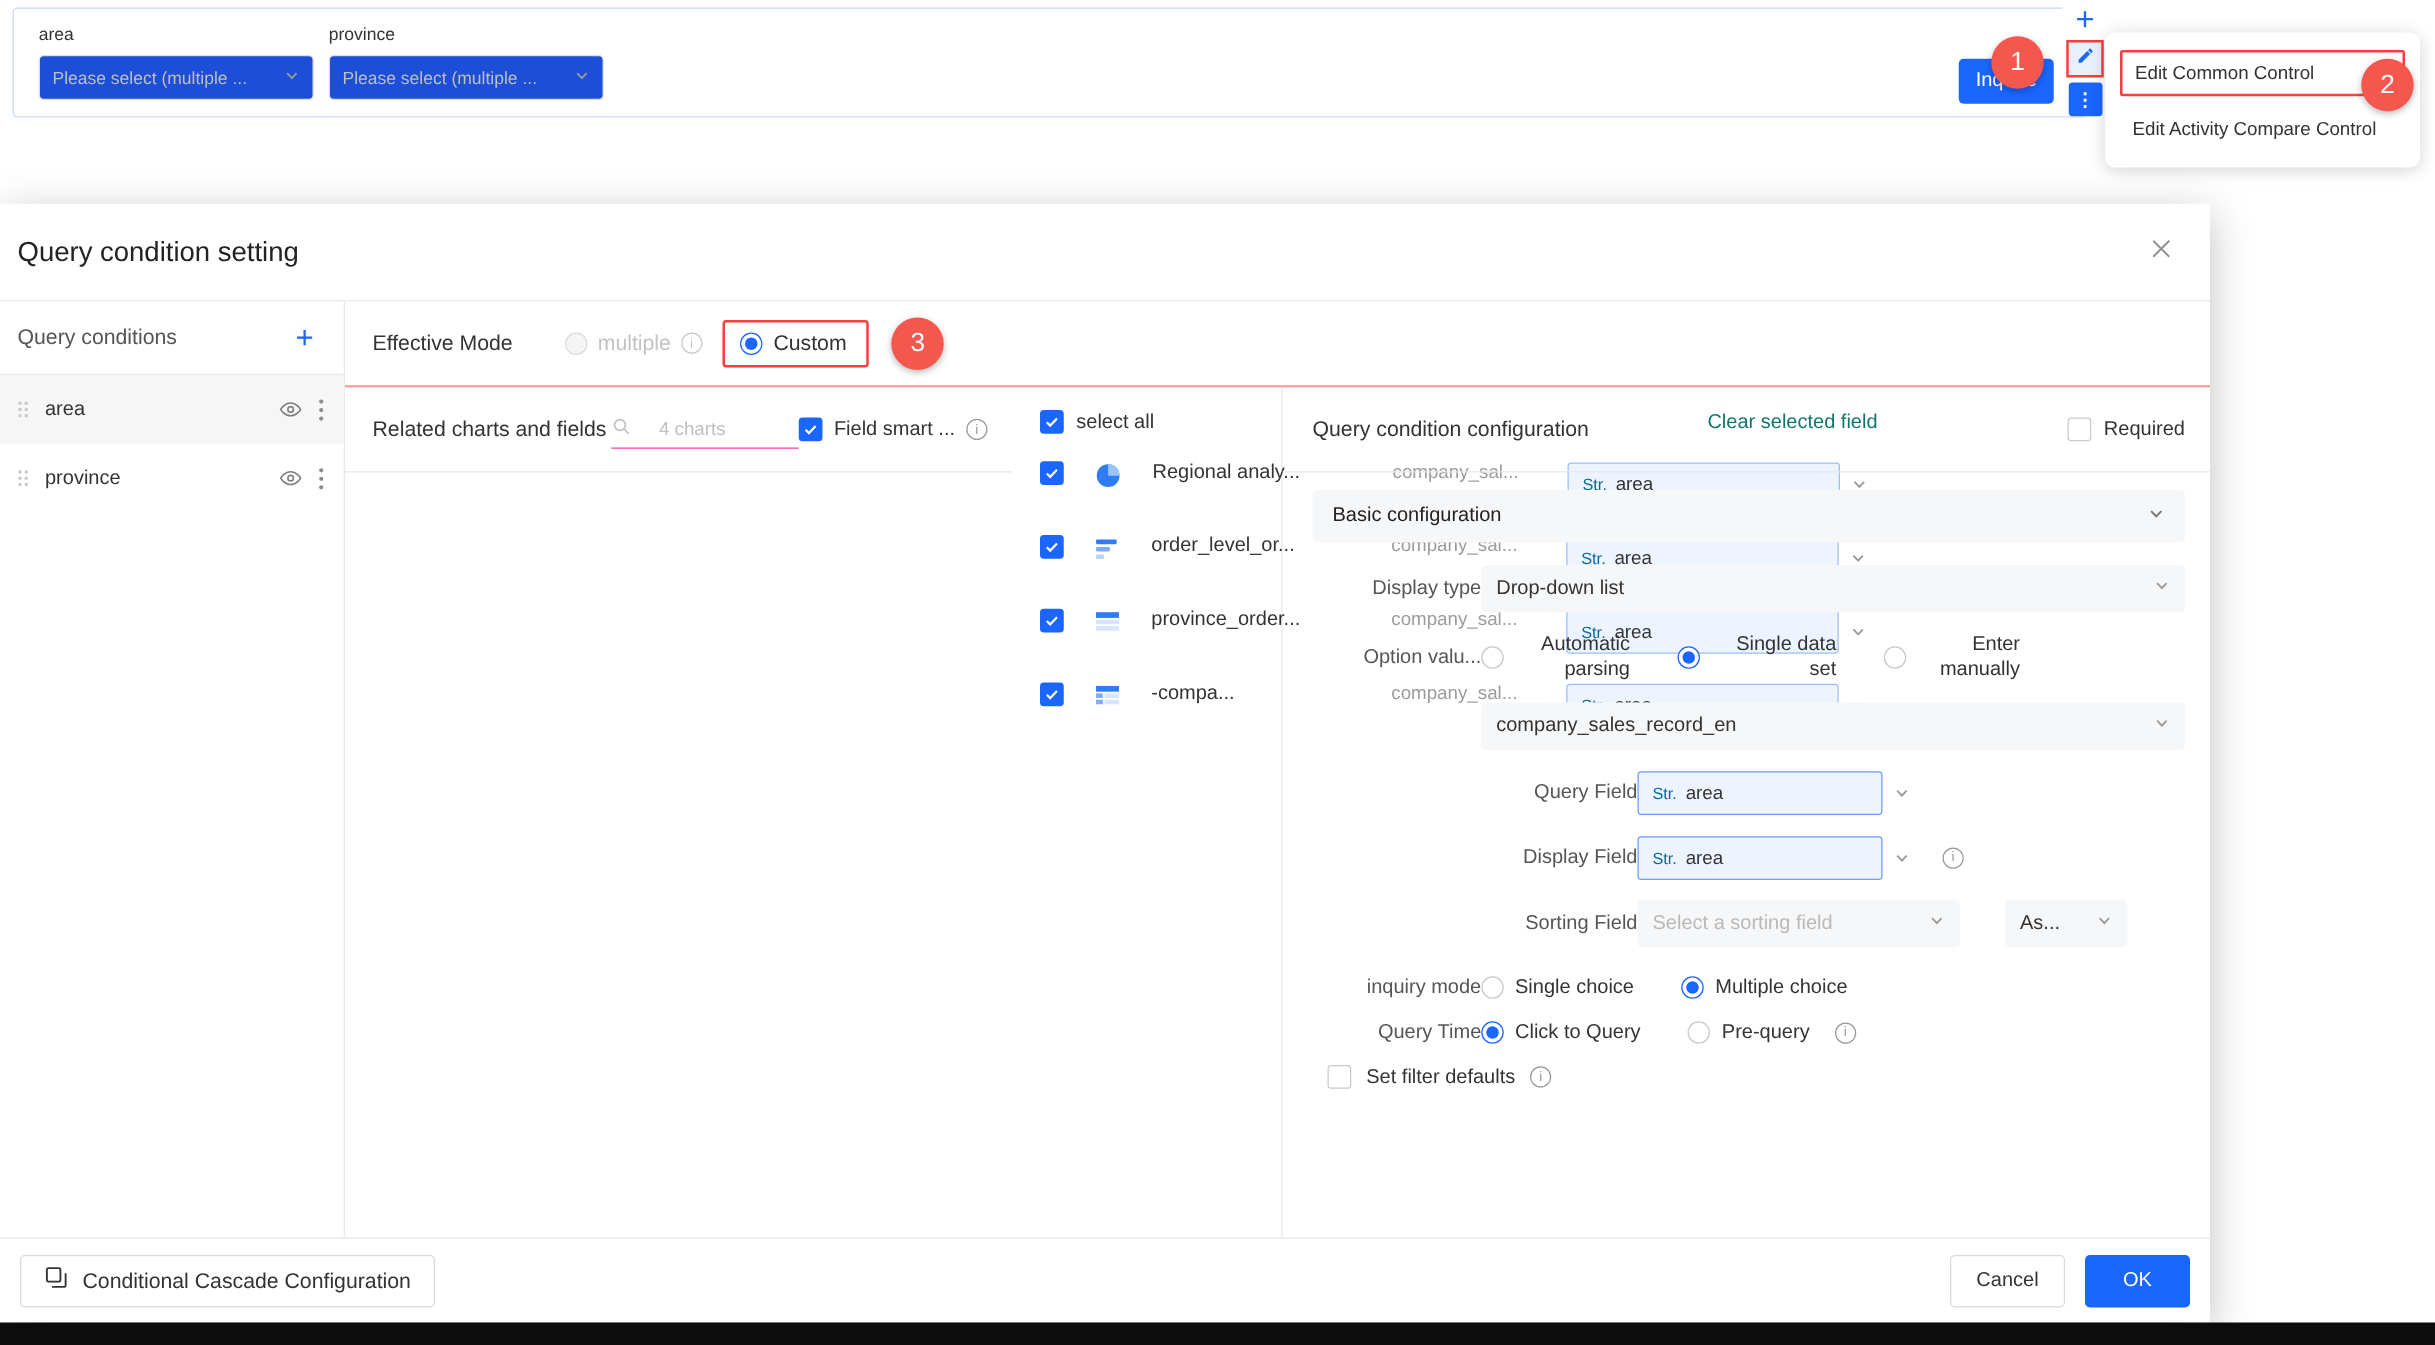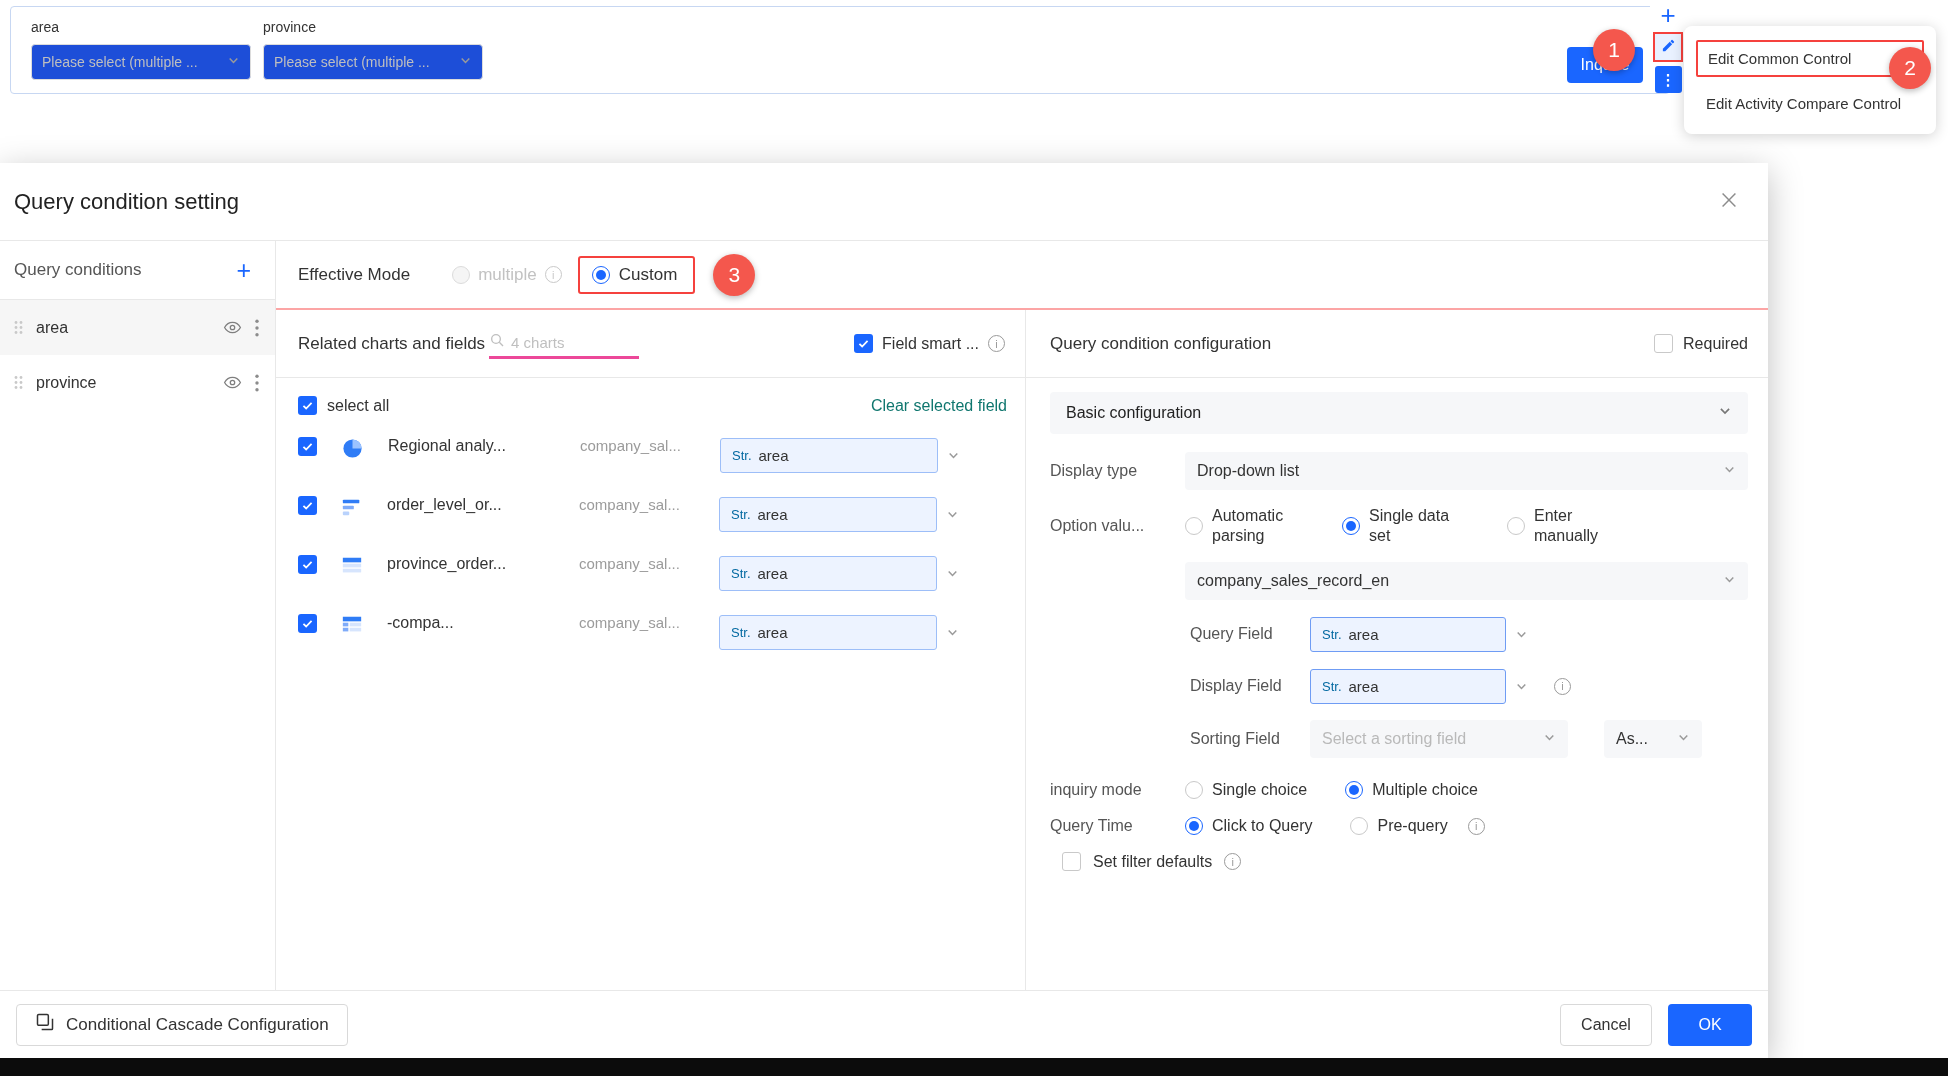--- a/index.html
+++ b/index.html
@@ -67,25 +67,25 @@
   .eff-row { height:69px; border-bottom:2px solid #fca5a5; display:flex; align-items:center;
     padding-left:22px; flex:none; }
   .eff-label { font-size:17px; color:#333; margin-right:42px; }
   .radio-line { display:flex; align-items:center; gap:8px; font-size:17px; }
   .dim { color:#c2c2c2; }
   .redbox { display:inline-flex; align-items:center; gap:9px; border:2px solid #f5413d;
     padding:7px 16px 7px 12px; border-radius:3px; margin-left:16px; font-size:17px; }
   .eff-row .badge.inline { margin-left:18px; }
 
   .panels { flex:1; display:flex; min-height:0; }
-  .middle { width:750px; border-right:1px solid #e8e8e8; flex:none; display:flex; flex-direction:column; }
+  .middle { width:750px; border-right:1px solid #e8e8e8; flex:none; display:flex; }
   .mid-header { height:68px; border-bottom:1px solid #e8e8e8; display:flex; align-items:center;
     padding:0 20px 0 22px; flex:none; }
   .mid-title { font-size:17px; color:#333; margin-right:4px; white-space:nowrap; }
-  .search { display:flex; align-items:center; gap:4px; border-bottom:3px solid #ec4899;
+  .search { display:flex; align-items:center; gap:20px; border-bottom:1px solid #ec4899;
     height:30px; width:150px; flex:none; }
   .search input { border:none; outline:none; width:118px; font-size:15px; color:#333;
     background:transparent; font-family:inherit; }
   .search input::placeholder { color:#bfbfbf; }
   .fieldsmart { margin-left:auto; display:flex; align-items:center; gap:9px; font-size:16px; color:#333; }
 
   .mid-content { padding:18px 18px 0 22px; }
   .selrow { display:flex; align-items:center; gap:10px; margin-bottom:22px; font-size:16px; }
   .clear-link { margin-left:auto; color:#0f766e; font-size:16px; cursor:pointer; }
   .chart-row { display:flex; align-items:flex-start; gap:24px; height:46px; margin-bottom:13px; }
@@ -104,21 +104,21 @@
 
   .rightp { flex:1; display:flex; flex-direction:column; min-width:0; }
   .rp-header { height:68px; border-bottom:1px solid #e8e8e8; display:flex; align-items:center;
     justify-content:space-between; padding:0 20px 0 24px; flex:none; }
   .rp-title { font-size:17px; color:#333; }
   .req { display:flex; align-items:center; gap:10px; font-size:16px; color:#333; }
   .rp-content { padding:14px 20px 0 24px; }
   .basic-bar { height:42px; background:#f6f7f9; border-radius:4px; display:flex; align-items:center;
     justify-content:space-between; padding:0 16px; font-size:16px; color:#222; margin-bottom:18px; cursor:pointer; }
 
-  .form-row { display:flex; align-items:center; margin-bottom:16px; }
+  .form-row { display:flex; align-items:center; margin-bottom:16px;text-align:right; }
   .f-label { width:135px; font-size:16px; color:#555; flex:none; }
   .form-row.sub { margin-left:140px; }
   .f-sublabel { width:120px; font-size:16px; color:#555; flex:none; }
   .gsel { background:#f6f7f9; border-radius:4px; height:38px; display:flex; align-items:center;
     justify-content:space-between; padding:0 12px; font-size:16px; color:#333; cursor:pointer; }
   .gsel.grow { flex:1; }
   .gsel .ph { color:#b9b9b9; }
   .spacer { width:135px; flex:none; }
 
   .radio-opt { display:flex; align-items:center; gap:9px; font-size:16px; color:#333; line-height:1.25; cursor:pointer; }

